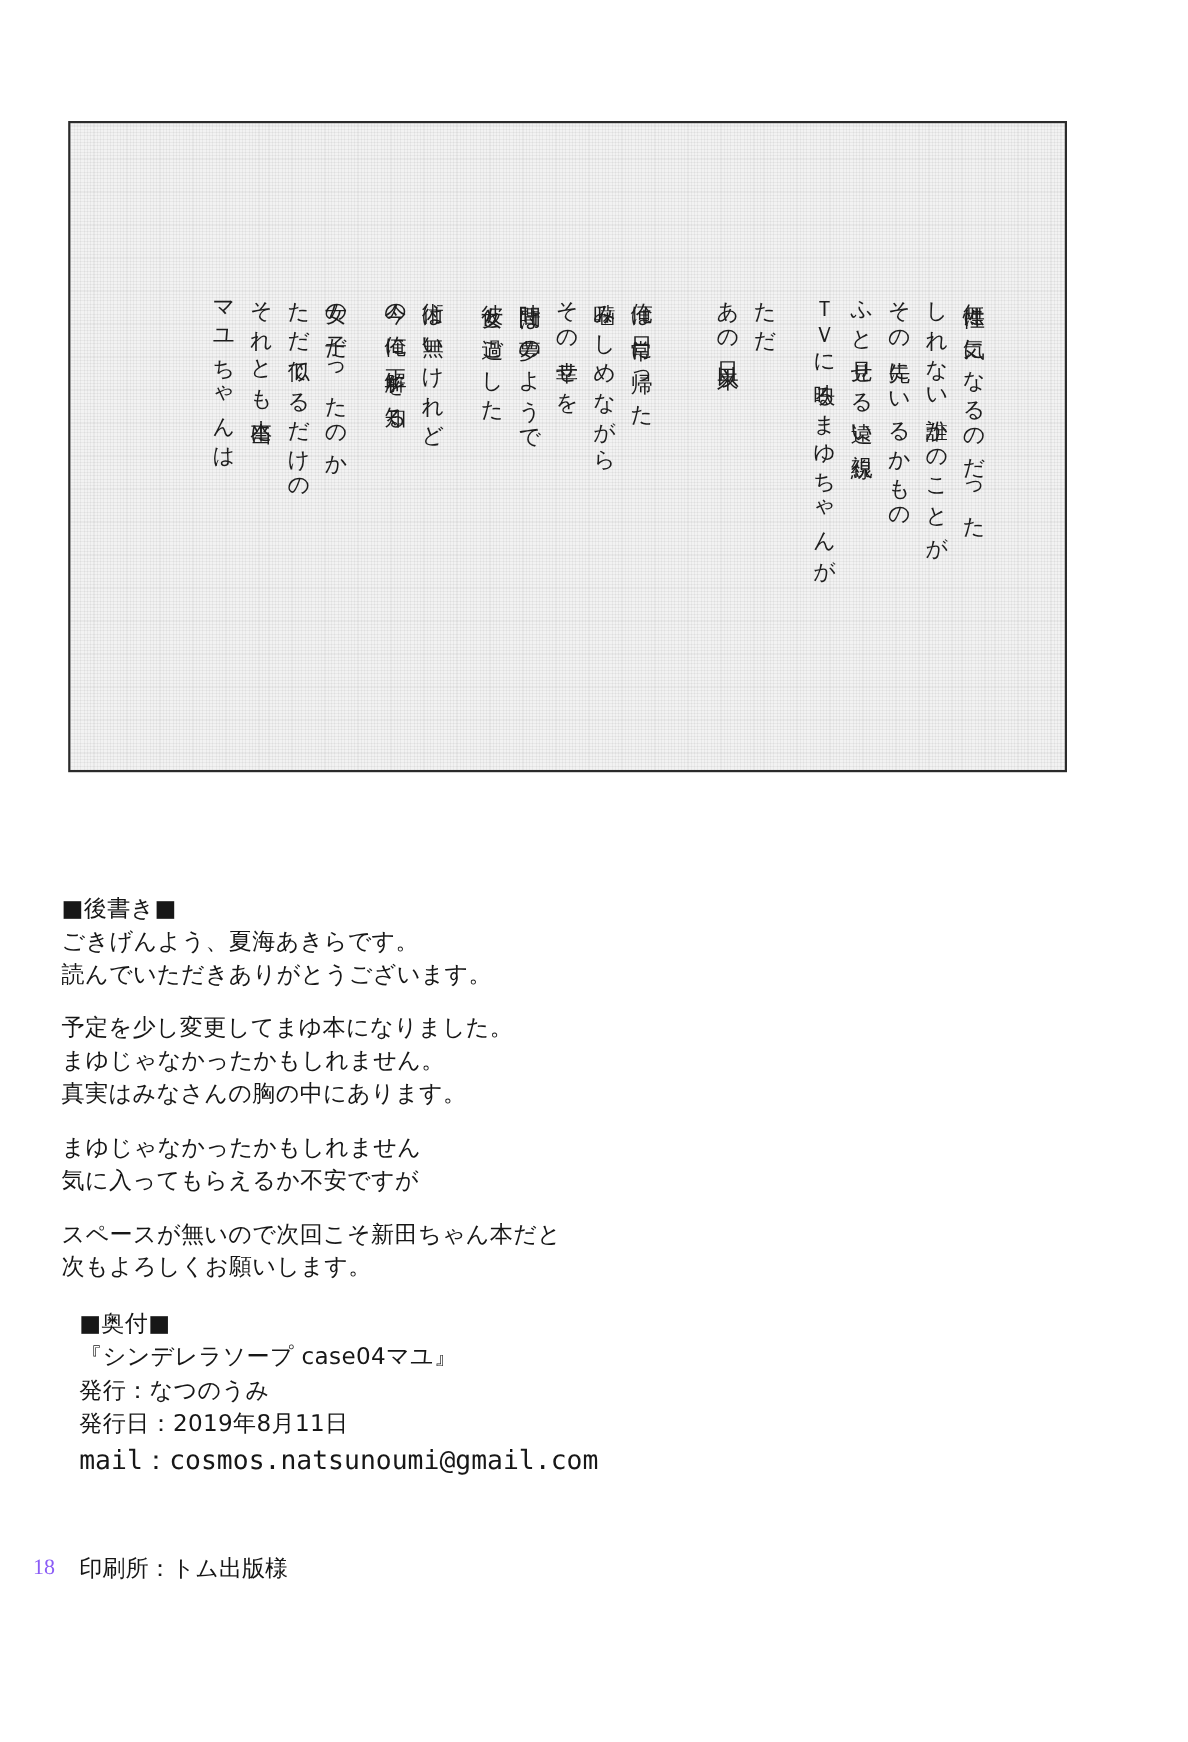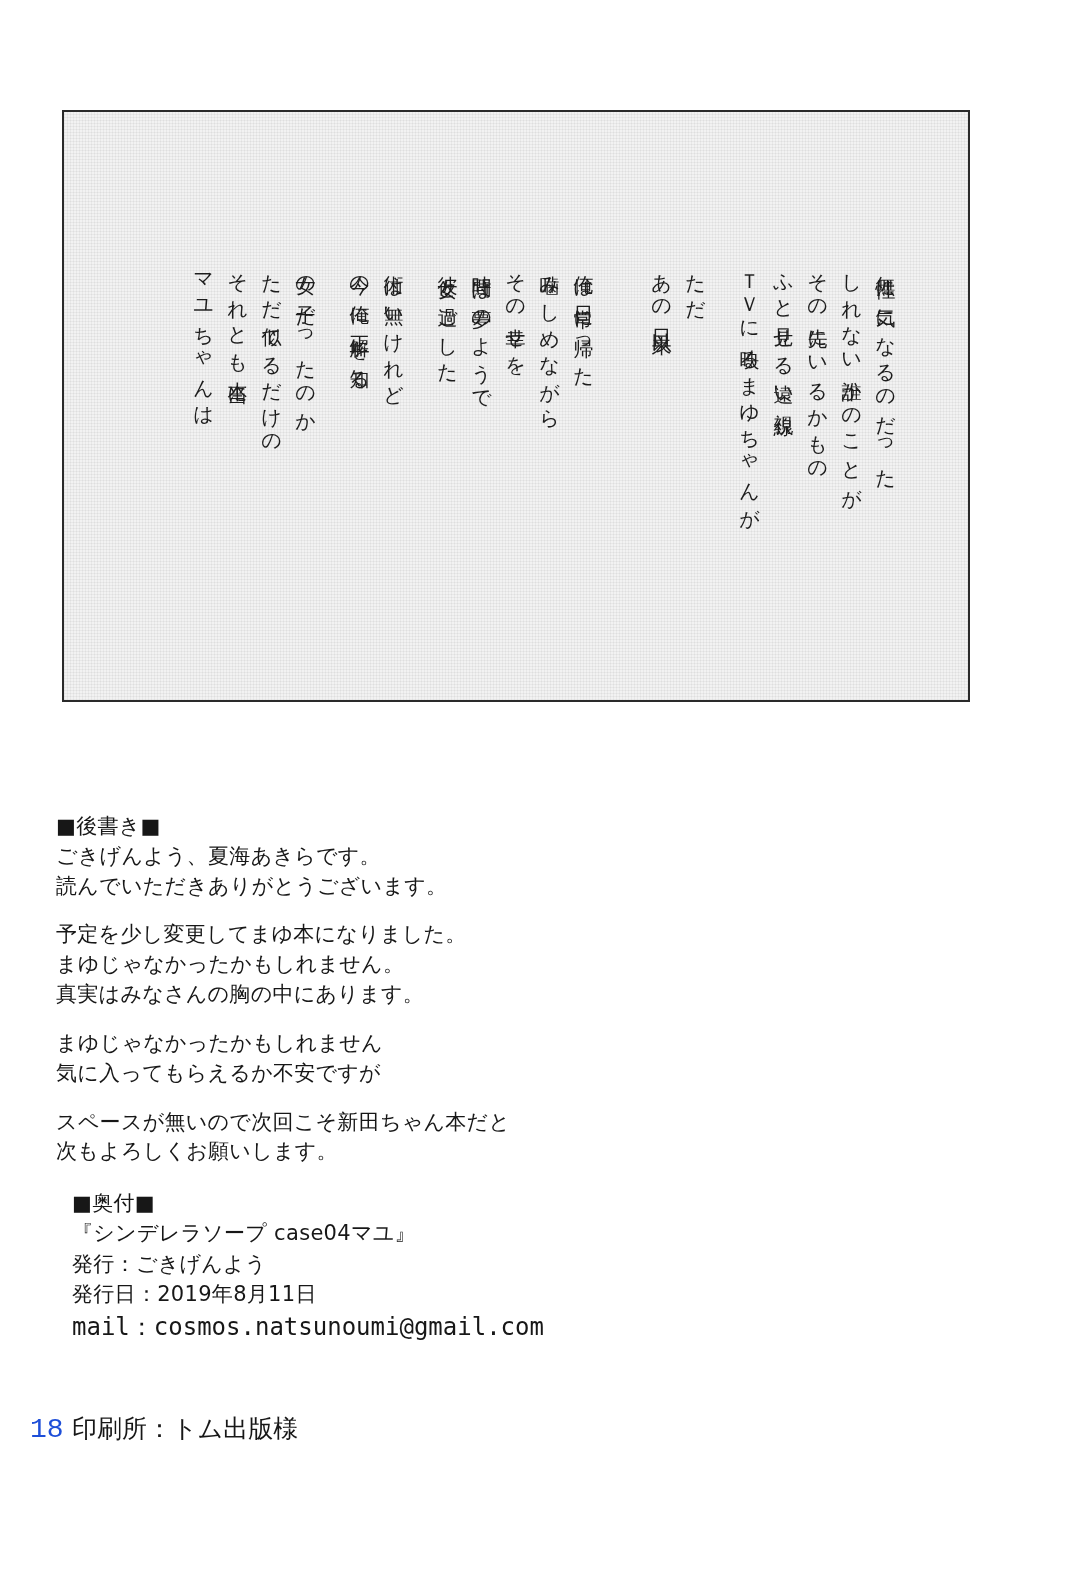--- a/index.html
+++ b/index.html
@@ -88,31 +88,31 @@
   .col-line.mono {
     font-family: "DejaVu Sans Mono", monospace;
     font-size: 24px;
     letter-spacing: 0px;
   }
 
   .printer {
     position: absolute;
     left: 72px;
     top: 1412px;
-    font-size: 25px;
+    font-size: 21px;
     color: #171717;
     white-space: pre;
   }
   .page-number {
     position: absolute;
     left: 30px;
     top: 1414px;
-    font-size: 28px;
-    color: #1d4ed8;
-    font-family: Liberation Mono, monospace;
+    font-size: 20px;
+    color: #8b5cf6;
+    font-family: Liberation Serif, serif;
   }
 </style>
 </head>
 <body>
 
 <div class="page">
 
   <div class="panel">
     <div class="vtext-wrap">
       <div class="vline">マユちゃんは</div>
@@ -148,21 +148,21 @@
     <div class="aw-line">まゆじゃなかったかもしれません</div>
     <div class="aw-line">気に入ってもらえるか不安ですが</div>
     <div class="aw-spacer"></div>
     <div class="aw-line">スペースが無いので次回こそ新田ちゃん本だと</div>
     <div class="aw-line">次もよろしくお願いします。</div>
   </div>
 
   <div class="colophon">
     <div class="col-line">■奥付■</div>
     <div class="col-line">『シンデレラソープ case04マユ』</div>
-    <div class="col-line">発行：ごきげんよう</div>
+    <div class="col-line">発行：なつのうみ</div>
     <div class="col-line">発行日：2019年8月11日</div>
     <div class="col-line mono">mail：cosmos.natsunoumi@gmail.com</div>
   </div>
 
   <div class="printer">印刷所：トム出版様</div>
   <div class="page-number">18</div>
 
 </div>
 
 </body></html>

